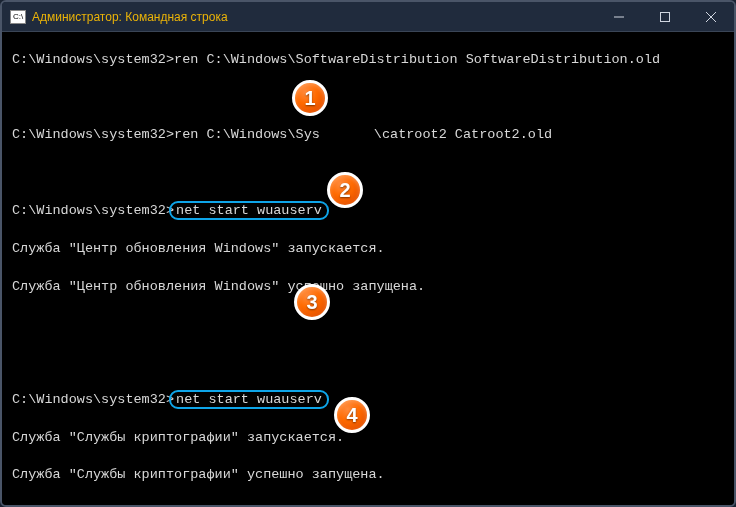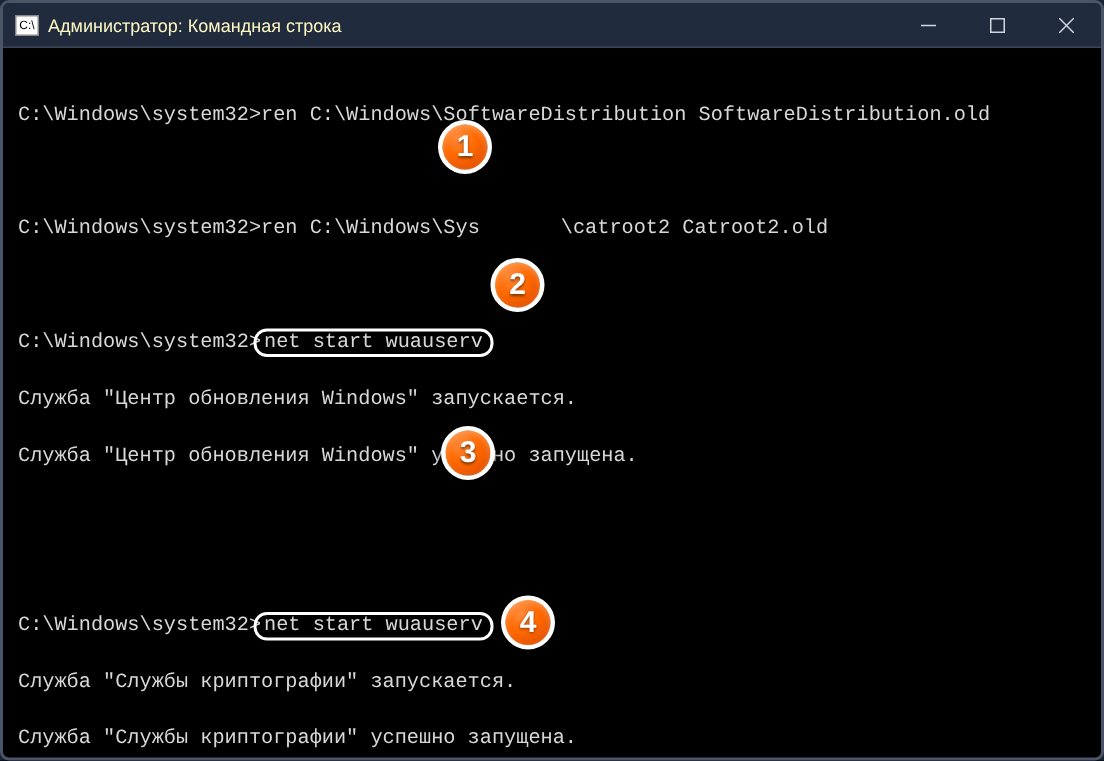--- a/index.html
+++ b/index.html
@@ -28,51 +28,51 @@
     border: 1px solid #888;
     position: relative;
     display: flex;
     align-items: center;
     justify-content: center;
     font-size: 8px;
     color: #000;
     font-family: sans-serif;
   }
   .titlebar-text {
-    color: #fef9c3;
+    color: #eab308;
     font-size: 12px;
     margin-left: 6px;
     font-family: 'Segoe UI', Tahoma, sans-serif;
     flex: 1;
   }
   .winbtn {
     width: 46px;
     height: 30px;
     display: flex;
     align-items: center;
     justify-content: center;
     color: #d0d6e0;
     font-family: sans-serif;
   }
   .winbtn svg { stroke: #d0d6e0; stroke-width: 1; fill: none; }
   .terminal {
     background: #000;
     color: #d8d8d8;
     height: calc(100% - 30px);
-    padding: 18px 10px;
+    padding: 0 10px;
     line-height: 1.4;
     white-space: pre;
     position: relative;
     overflow: hidden;
   }
   .line { position: relative; }
   .prompt { display: inline; }
   .cmd { display: inline; position: relative; }
   .highlight {
-    border: 2px solid #ffffff;
+    border: 2px solid #0ea5e9;
     border-radius: 9px;
     padding: 0 5px;
     margin-left: -5px;
     position: relative;
     z-index: 1;
   }
   .badge {
     position: absolute;
     width: 36px;
     height: 36px;

